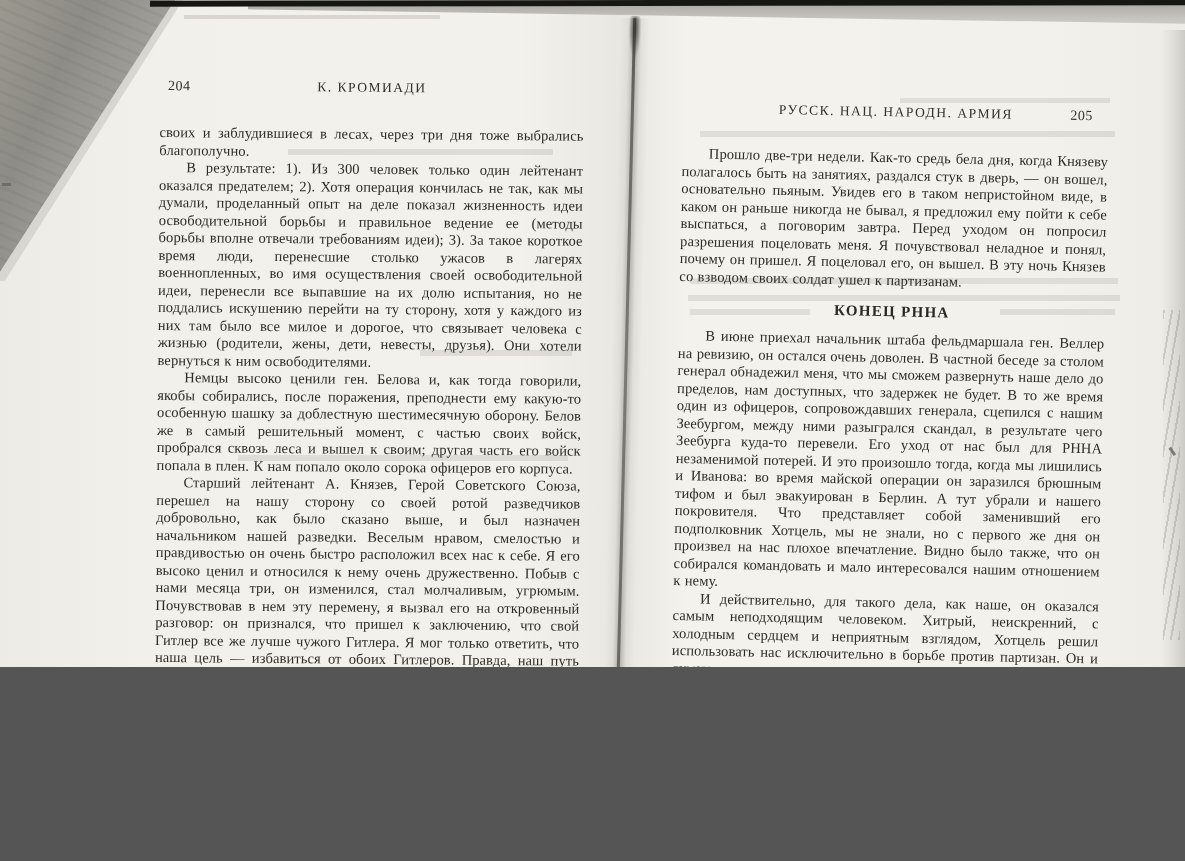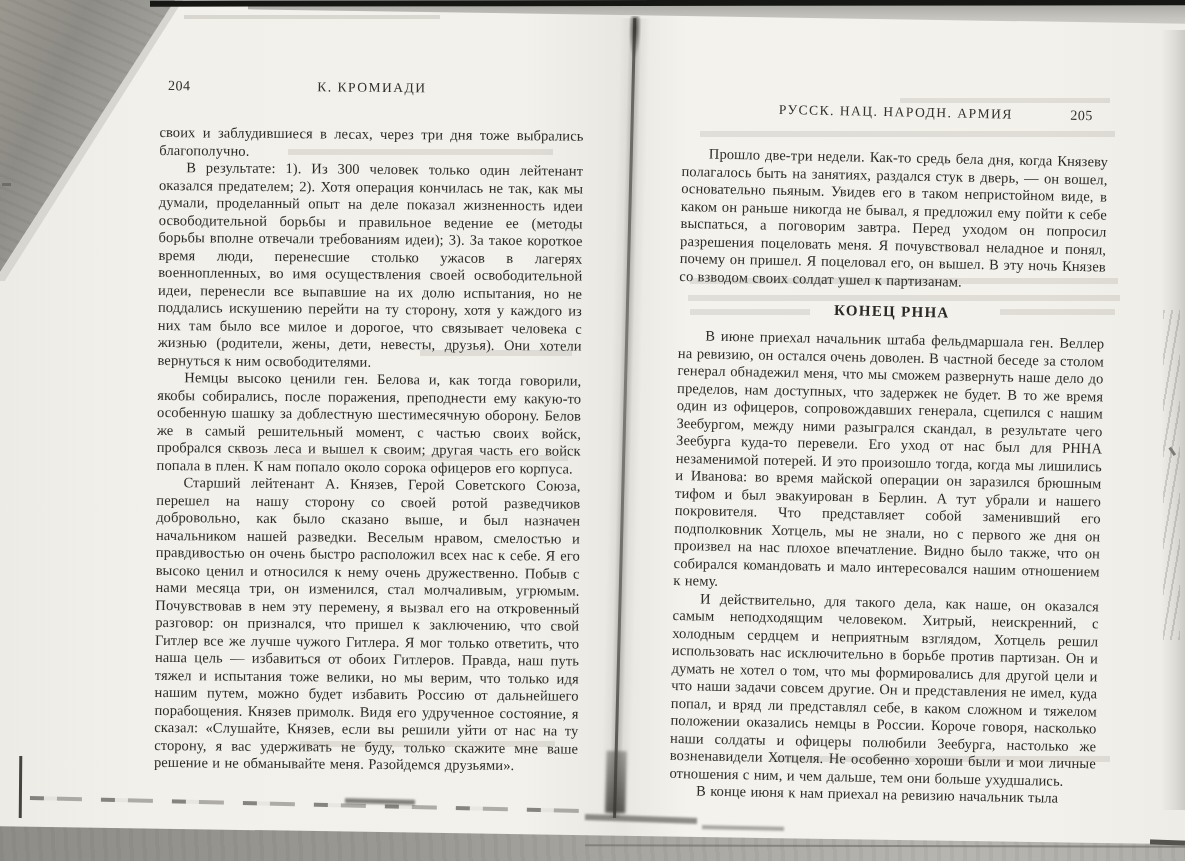--- a/index.html
+++ b/index.html
@@ -1,17 +1,17 @@
 <!DOCTYPE html>
 <html><head>
 <meta charset="utf-8">
 <style>
   html,body{margin:0;padding:0;background:#555;}
   .canvas{
-    position:relative;width:1185px;height:861px;overflow:hidden;
+    position:relative;width:1185px;height:667px;overflow:hidden;
     background:linear-gradient(90deg,#edebe5 0%,#f2f0ea 12%,#f3f1eb 44%,#e9e7e1 52.5%,#f4f2ec 58%,#f3f1eb 88%,#eeece6 100%);
     font-family:"Liberation Serif","DejaVu Serif",serif;
   }
   
   .top-black{position:absolute;top:0;left:150px;right:0;height:6px;background:#161614;transform:rotate(-0.08deg);z-index:4;}
   .top-wedge{position:absolute;top:5px;left:248px;width:937px;height:24px;z-index:3;
     clip-path:polygon(0 0,100% 0,100% 78%,0 18%);
     background:linear-gradient(180deg,#aeaca7 0%,#c6c4bf 55%,#d2d0ca 100%);}
   .corner-tri{position:absolute;top:0;left:0;width:175px;height:272px;z-index:3;
     clip-path:polygon(0 0,100% 0,0 100%);

